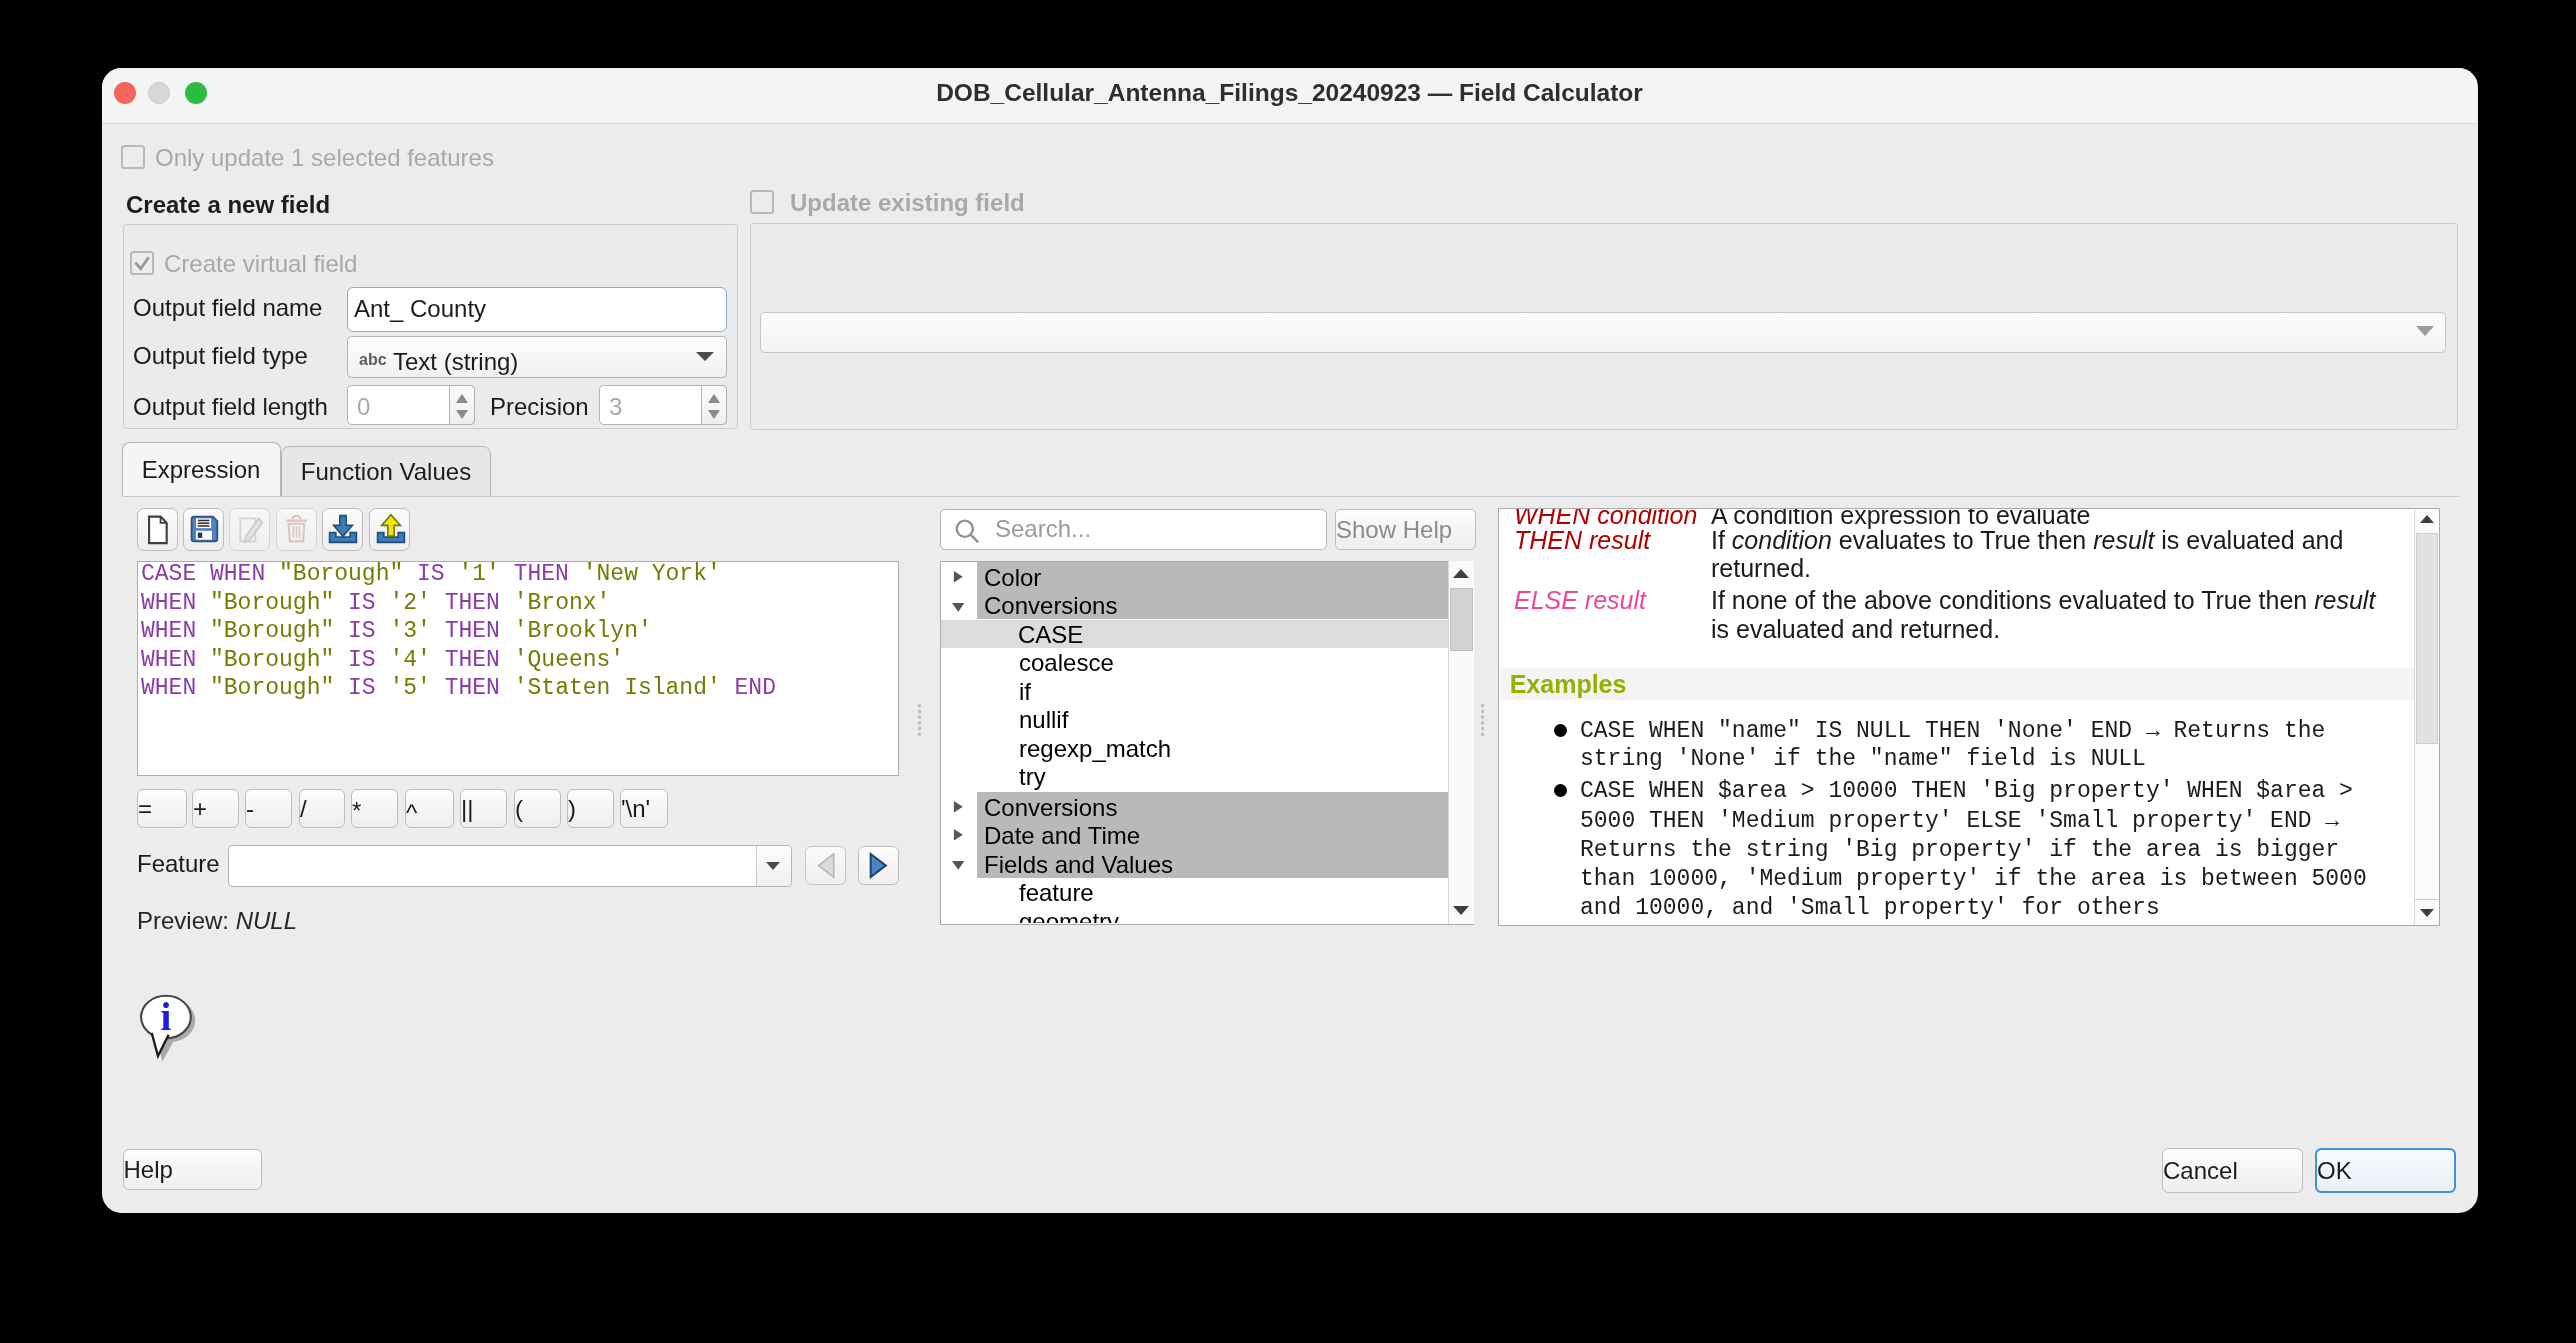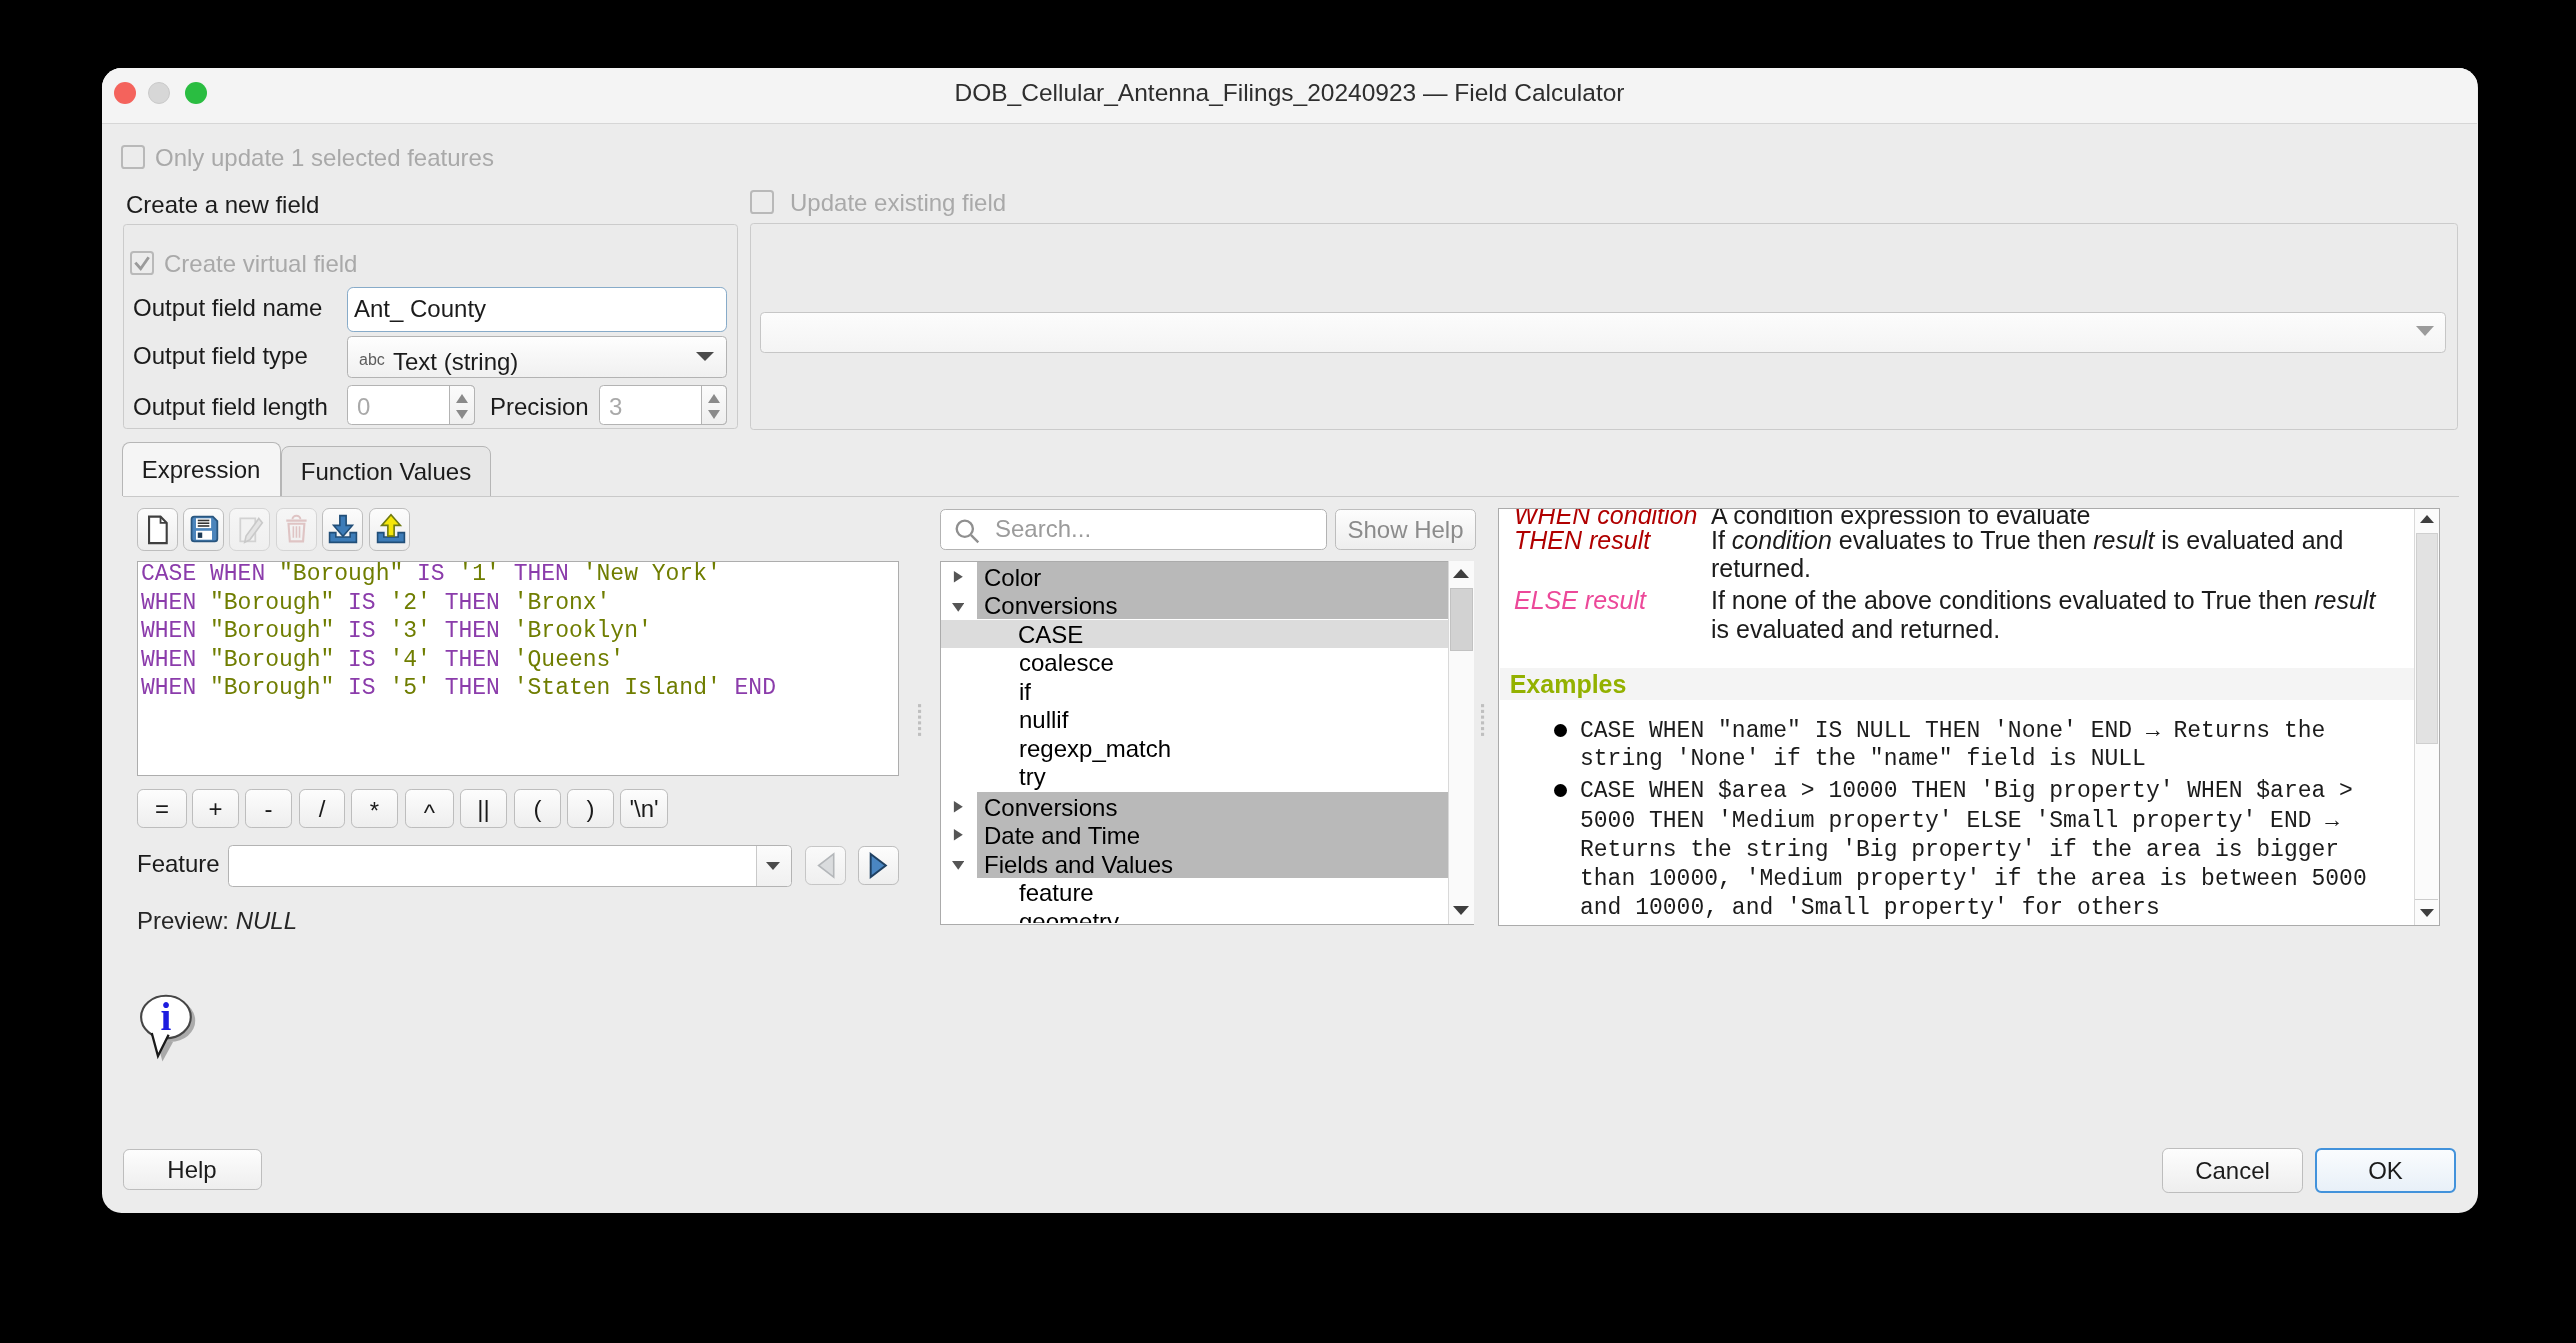--- a/index.html
+++ b/index.html
@@ -1,25 +1,25 @@
 <!DOCTYPE html>
 <html style="font-size:14.3px"><head><meta charset="utf-8">
 <style>
 html,body{margin:0;padding:0;width:2576px;height:1343px;background:#000;overflow:hidden}
 *{box-sizing:border-box}
 #win{position:absolute;left:102px;top:68px;width:2376px;height:1145px;background:#ececec;border-radius:19.6px;overflow:hidden;font-family:"Liberation Sans",sans-serif;color:#1b1b1b}
 .a{position:absolute;white-space:pre}
 .txt{font-size:24px;line-height:28.5px}
 .gray{color:#a9a9a9}
-.b{font-weight:normal}
+.b{font-weight:bold}
 .cb{position:absolute;width:24px;height:24px;border:2.2px solid #b9b9b9;border-radius:3.6px;background:#ececec}
 .gbox{position:absolute;border:1.3px solid #cbcbcb;border-radius:3.6px;background:#ebebeb}
 .input{position:absolute;background:#fff;border:1.3px solid #b3b3b3;border-radius:4.5px}
 .combo{position:absolute;background:linear-gradient(#fefefe,#f0f0f0);border:1.3px solid #b3b3b3;border-radius:4.5px}
-.btn{position:absolute;background:linear-gradient(#fdfdfd,#eeeeee);border:1.3px solid #bdbdbd;border-radius:6.2px;text-align:center;font-size:24px}
+.btn{position:absolute;background:linear-gradient(#fdfdfd,#eeeeee);border:1.3px solid #bdbdbd;border-radius:6.2px;text-align:left;font-size:24px}
 .tbtn{position:absolute;width:41px;height:43px;background:linear-gradient(#fcfcfc,#ededed);border:1.3px solid #bdbdbd;border-radius:7.1px}
 .tbtn.dis{border-color:#d4d4d4;background:linear-gradient(#f6f6f6,#efefef)}
 .arr{position:absolute;width:0;height:0}
 .mono{font-family:"Liberation Mono",monospace;font-size:23px;line-height:28.5px}
 .kw{color:#8b3cab}.str{color:#6f7d00}
 #helpcontent{font-size:25px}
 #helpcontent .mono{font-size:23px}
 </style></head>
 <body>
 <div id="win">

